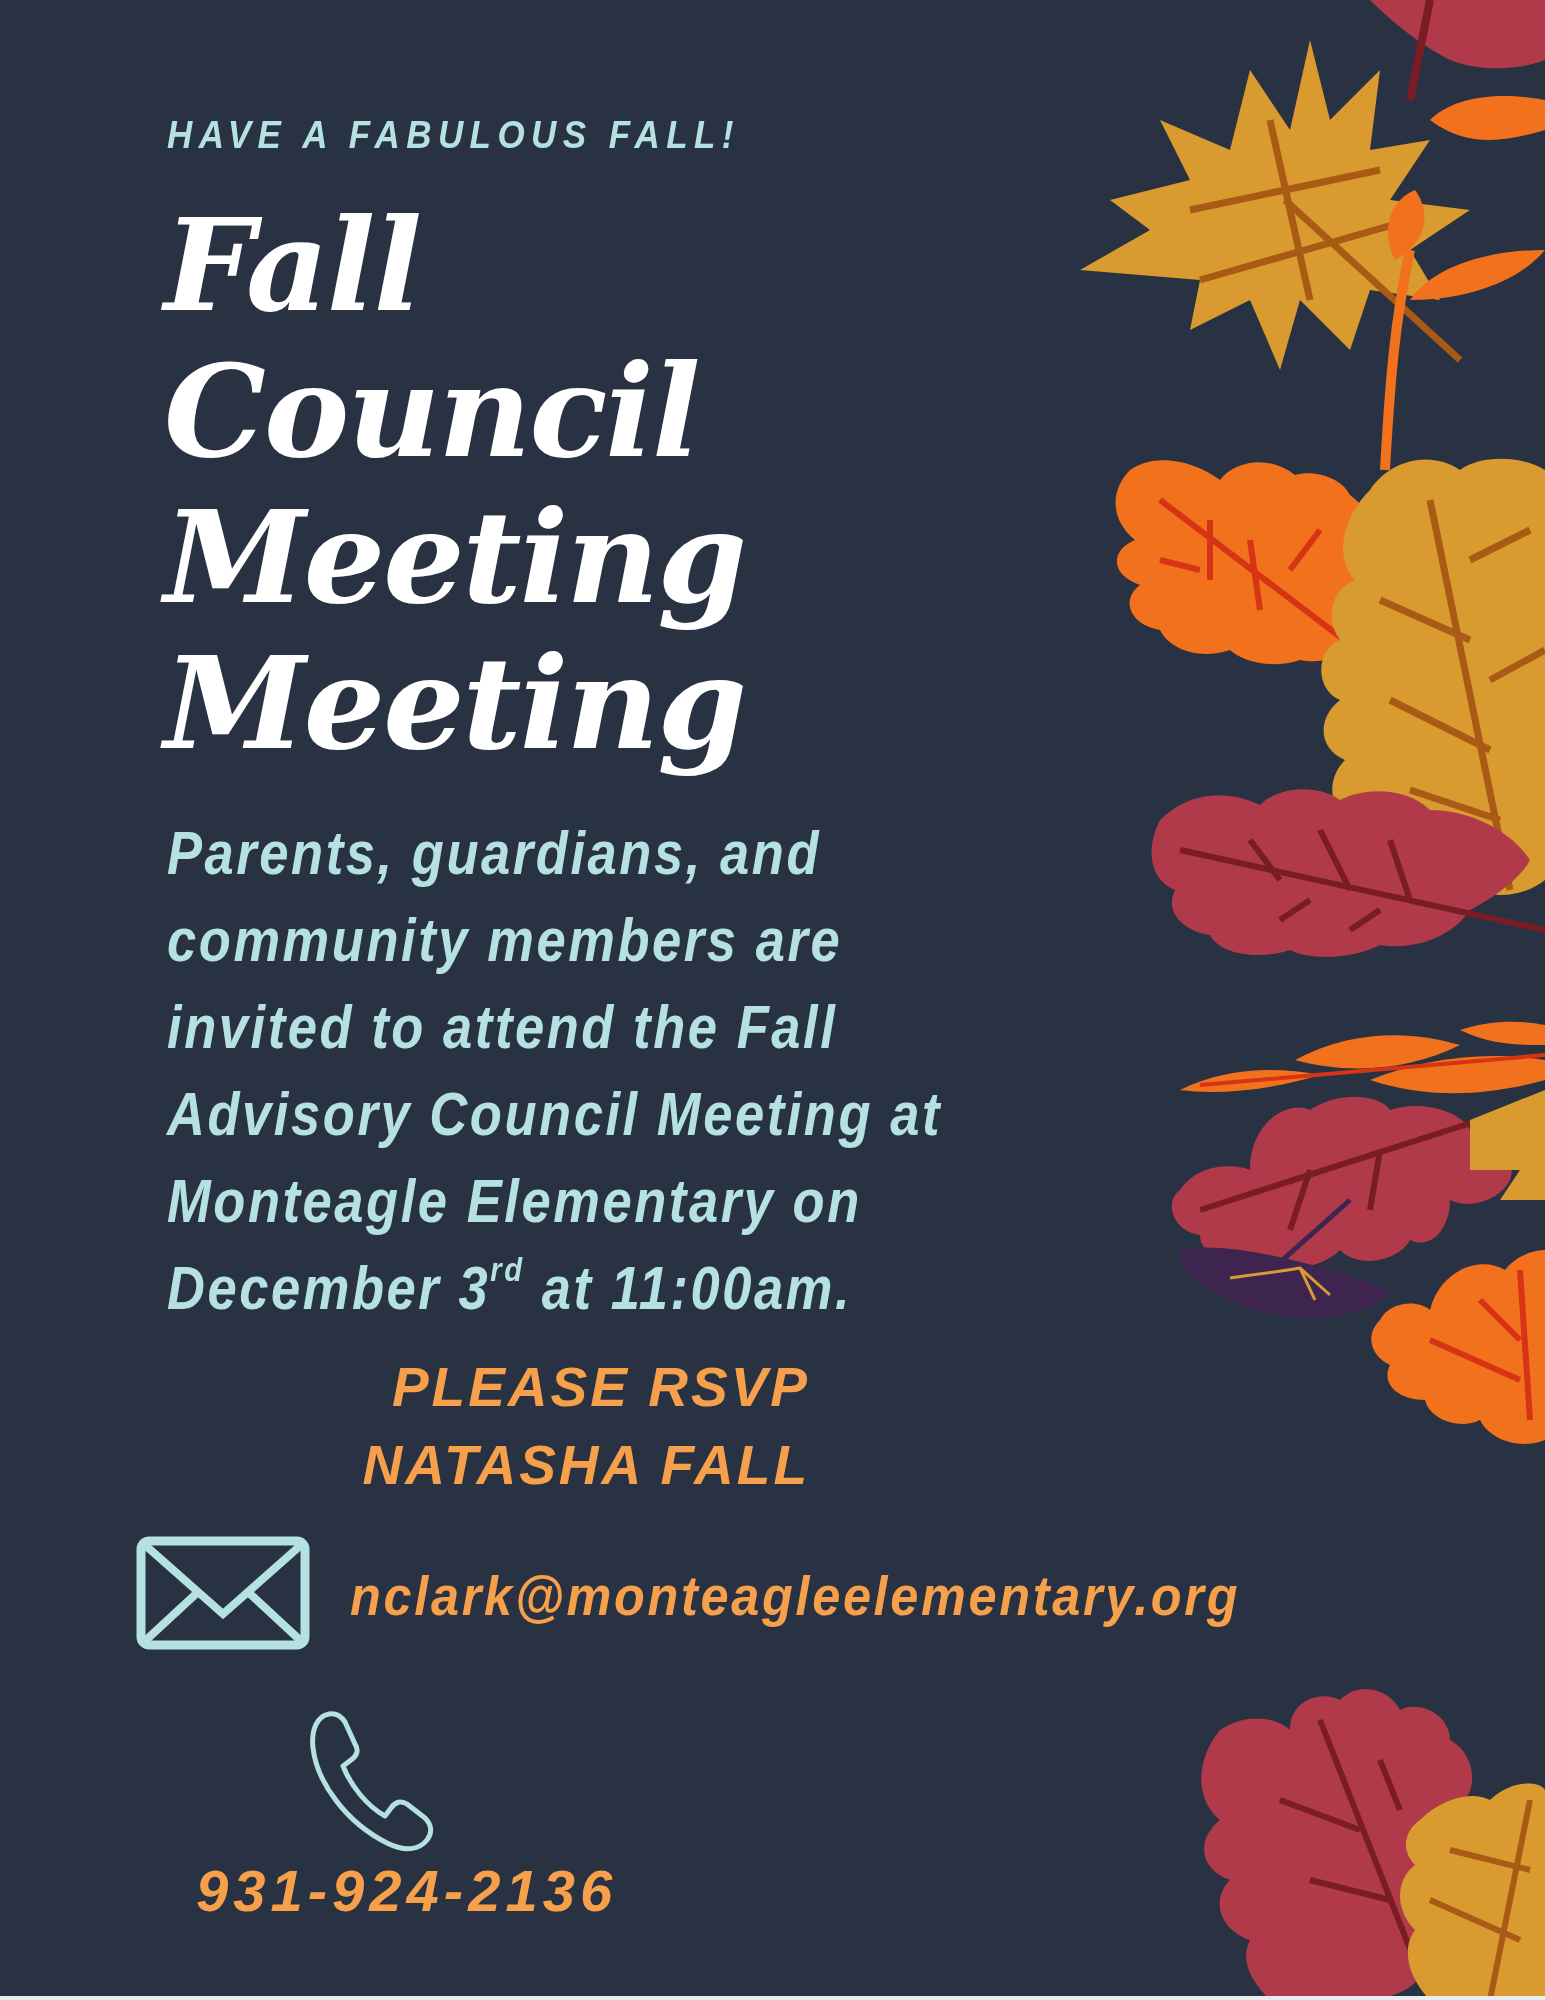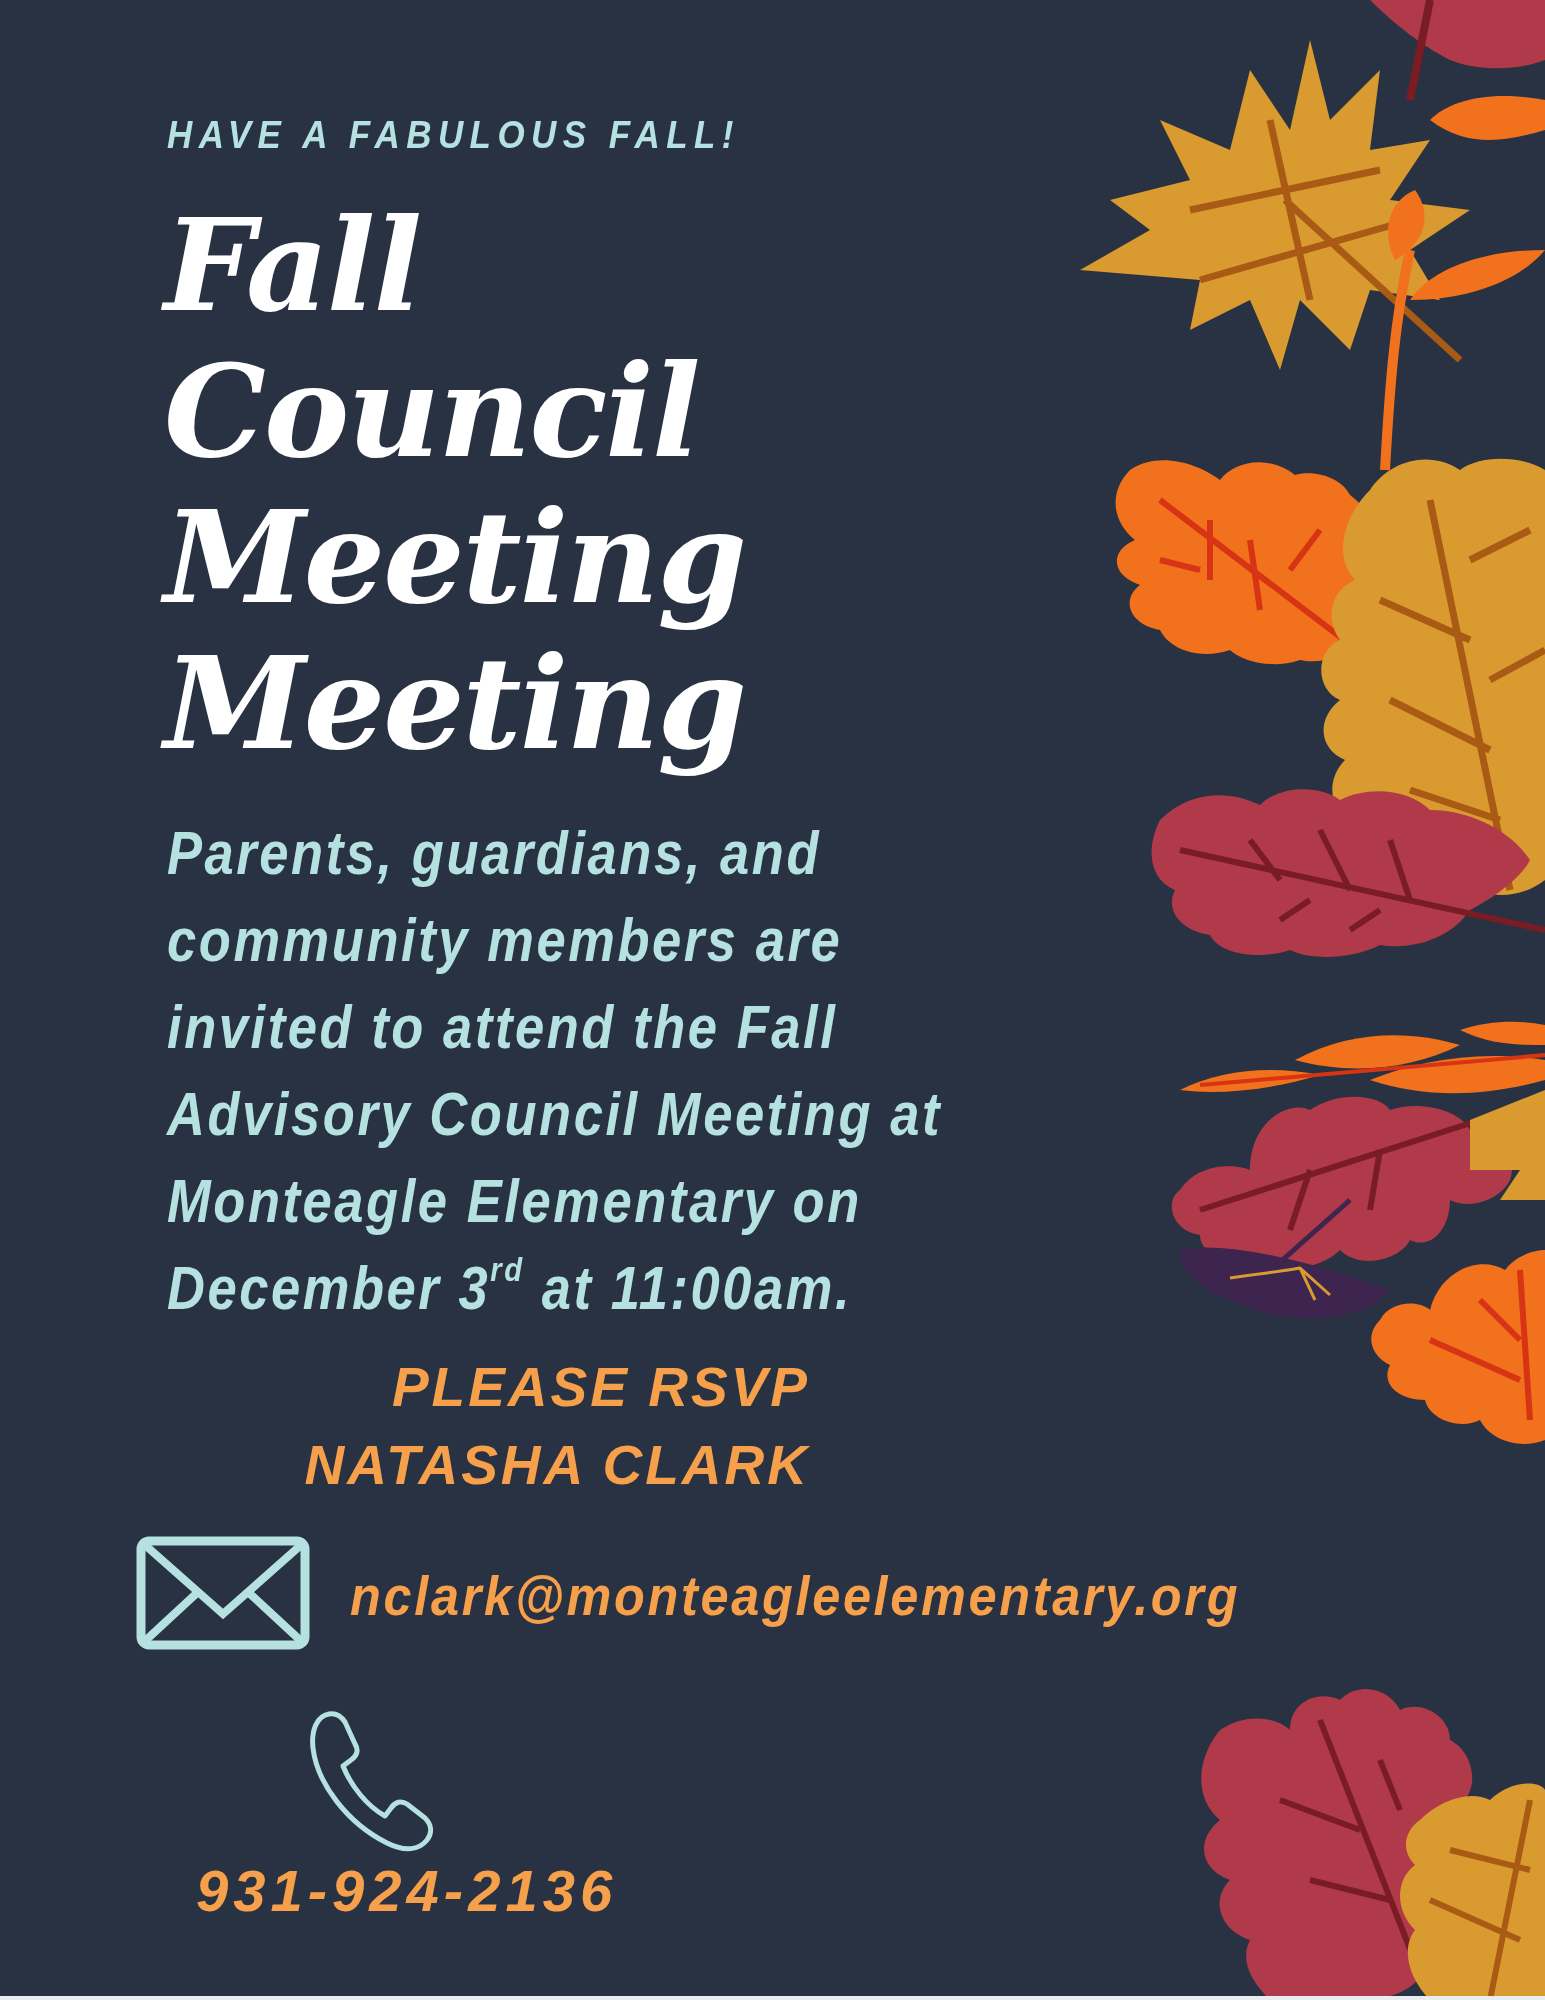--- a/index.html
+++ b/index.html
@@ -68,21 +68,21 @@
     <div>Parents, guardians, and</div>
     <div>community members are</div>
     <div>invited to attend the Fall</div>
     <div>Advisory Council Meeting at</div>
     <div>Monteagle Elementary on</div>
     <div><span>December 3</span><sup>rd</sup><span> at 11:00am.</span></div>
   </div>
 
   <div class="rsvp">
     <div>PLEASE RSVP</div>
-    <div>NATASHA CLARK</div>
+    <div>NATASHA FALL</div>
   </div>
 
   <div class="contact-row email-row">
     <span>
       <svg width="174" height="114" viewBox="0 0 174 114">
         <rect x="5" y="5" width="164" height="104" rx="8" fill="none" stroke="#b5e2e0" stroke-width="9"></rect>
         <path d="M9 9 L87 78 L165 9" fill="none" stroke="#b5e2e0" stroke-width="8"></path>
         <path d="M9 105 L62 56 M165 105 L112 56" fill="none" stroke="#b5e2e0" stroke-width="8"></path>
       </svg>
     </span>

